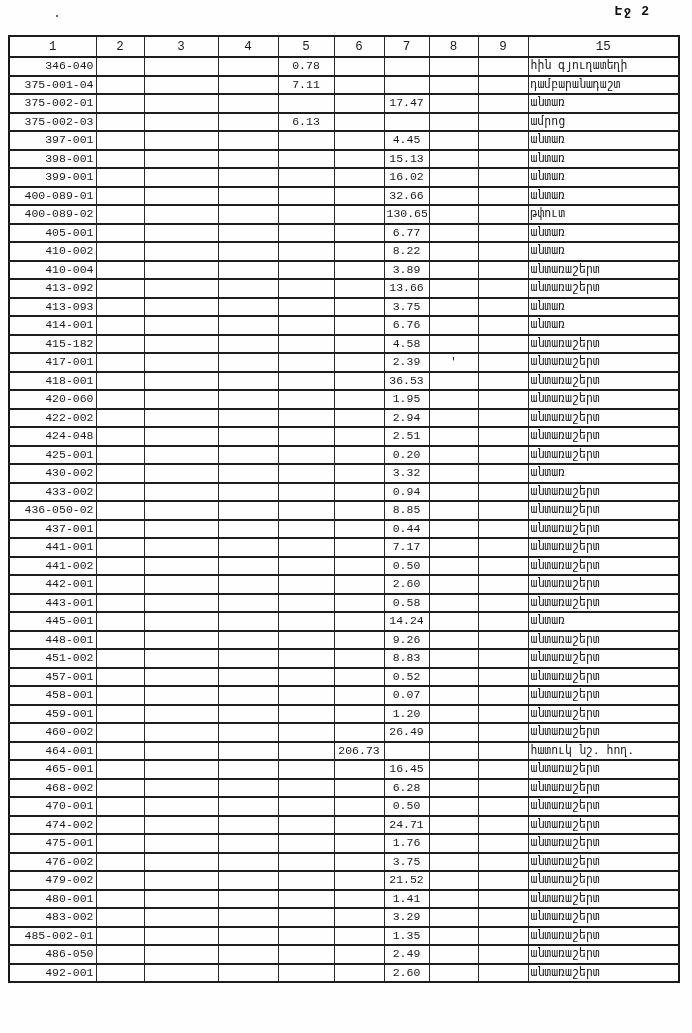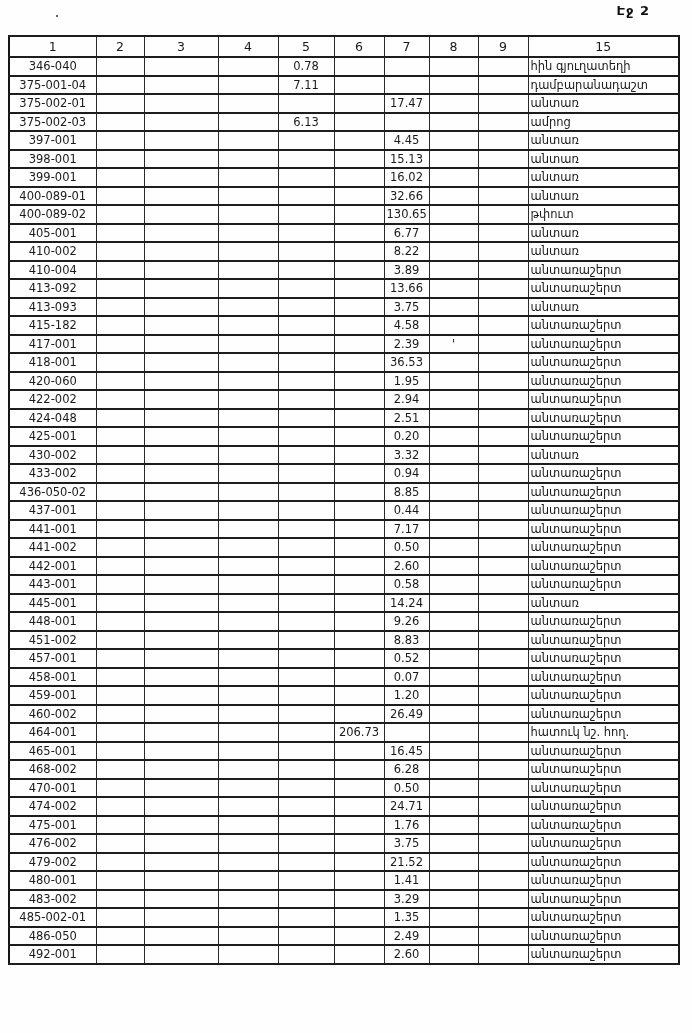--- a/index.html
+++ b/index.html
@@ -10,20 +10,21 @@
     height: 1033px;
     font-family: "DejaVu Sans", sans-serif;
     color: #161616;
     overflow: hidden;
   }
   .page {
     position: relative;
     width: 692px;
     height: 1033px;
     background: #fefefe;
+    font-family: Liberation Mono, monospace;
   }
   .page-label {
     position: absolute;
     top: 3px;
     right: 42px;
     font-size: 13px;
     font-weight: bold;
     letter-spacing: 1px;
     color: #111;
   }
@@ -59,21 +60,21 @@
     overflow: hidden;
     color: #1a1a1a;
   }
   table.scan-table th {
     height: 19px;
     font-size: 12.5px;
     font-weight: normal;
     text-align: center;
     vertical-align: middle;
   }
-  td.c-code  { text-align: center; padding-left: 4px; }
+  td.c-code  { text-align: right; padding-left: 4px; }
   td.c-num   { text-align: center; }
   td.c-text  { text-align: left; padding-left: 4px; margin-top: 24px; }
 </style>
 </head>
 <body>
 
 <div class="page">
   <div class="page-label">Էջ 2</div>
   <div class="noise-dot"></div>
 
@@ -267,20 +268,32 @@
           <td class="c-num"></td>
           <td class="c-num"></td>
           <td class="c-num"></td>
           <td class="c-num"></td>
           <td class="c-num">3.75</td>
           <td class="c-num"></td>
           <td class="c-num"></td>
           <td class="c-text">անտառ</td>
         </tr>
         <tr>
+          <td class="c-code">414-001</td>
+          <td class="c-num"></td>
+          <td class="c-num"></td>
+          <td class="c-num"></td>
+          <td class="c-num"></td>
+          <td class="c-num"></td>
+          <td class="c-num">6.76</td>
+          <td class="c-num"></td>
+          <td class="c-num"></td>
+          <td class="c-text">անտառ</td>
+        </tr>
+        <tr>
           <td class="c-code">415-182</td>
           <td class="c-num"></td>
           <td class="c-num"></td>
           <td class="c-num"></td>
           <td class="c-num"></td>
           <td class="c-num"></td>
           <td class="c-num">4.58</td>
           <td class="c-num"></td>
           <td class="c-num"></td>
           <td class="c-text">անտառաշերտ</td>

